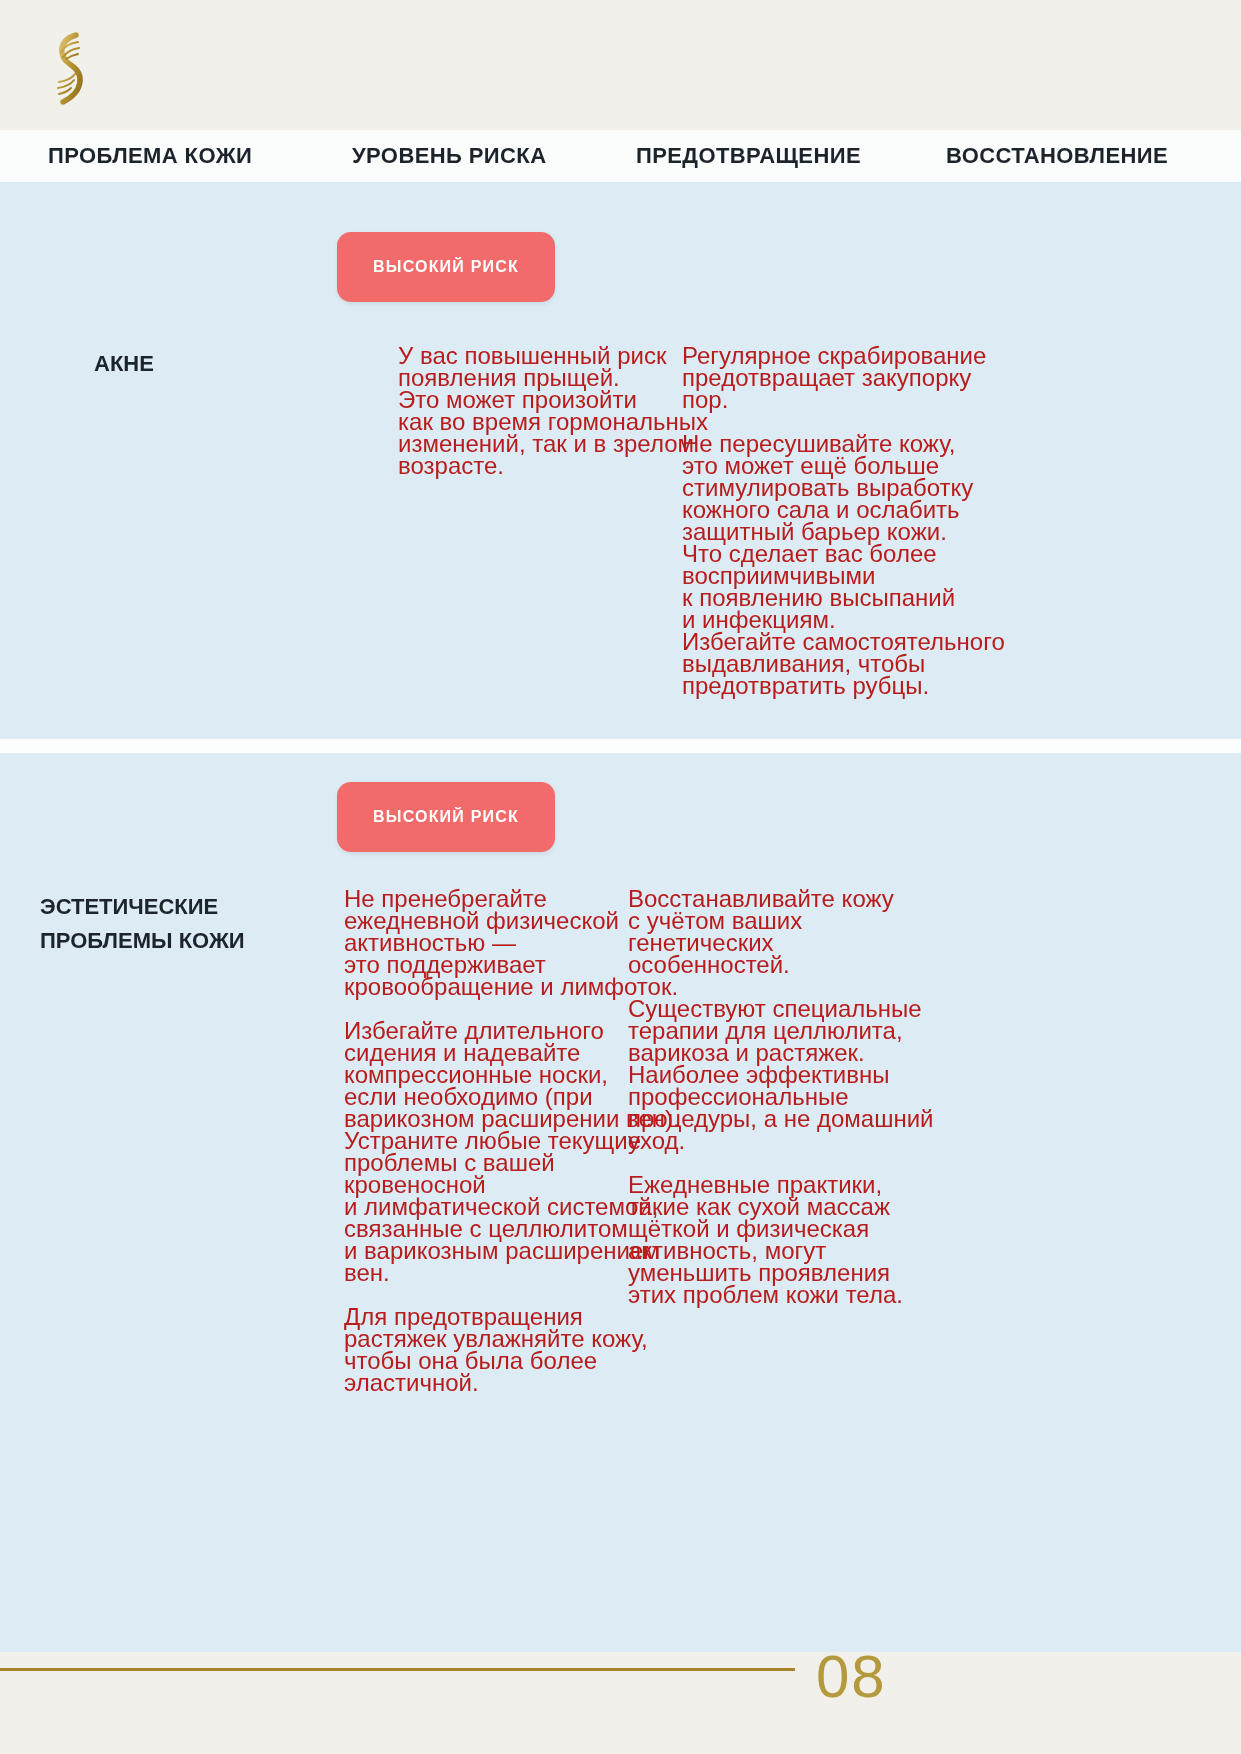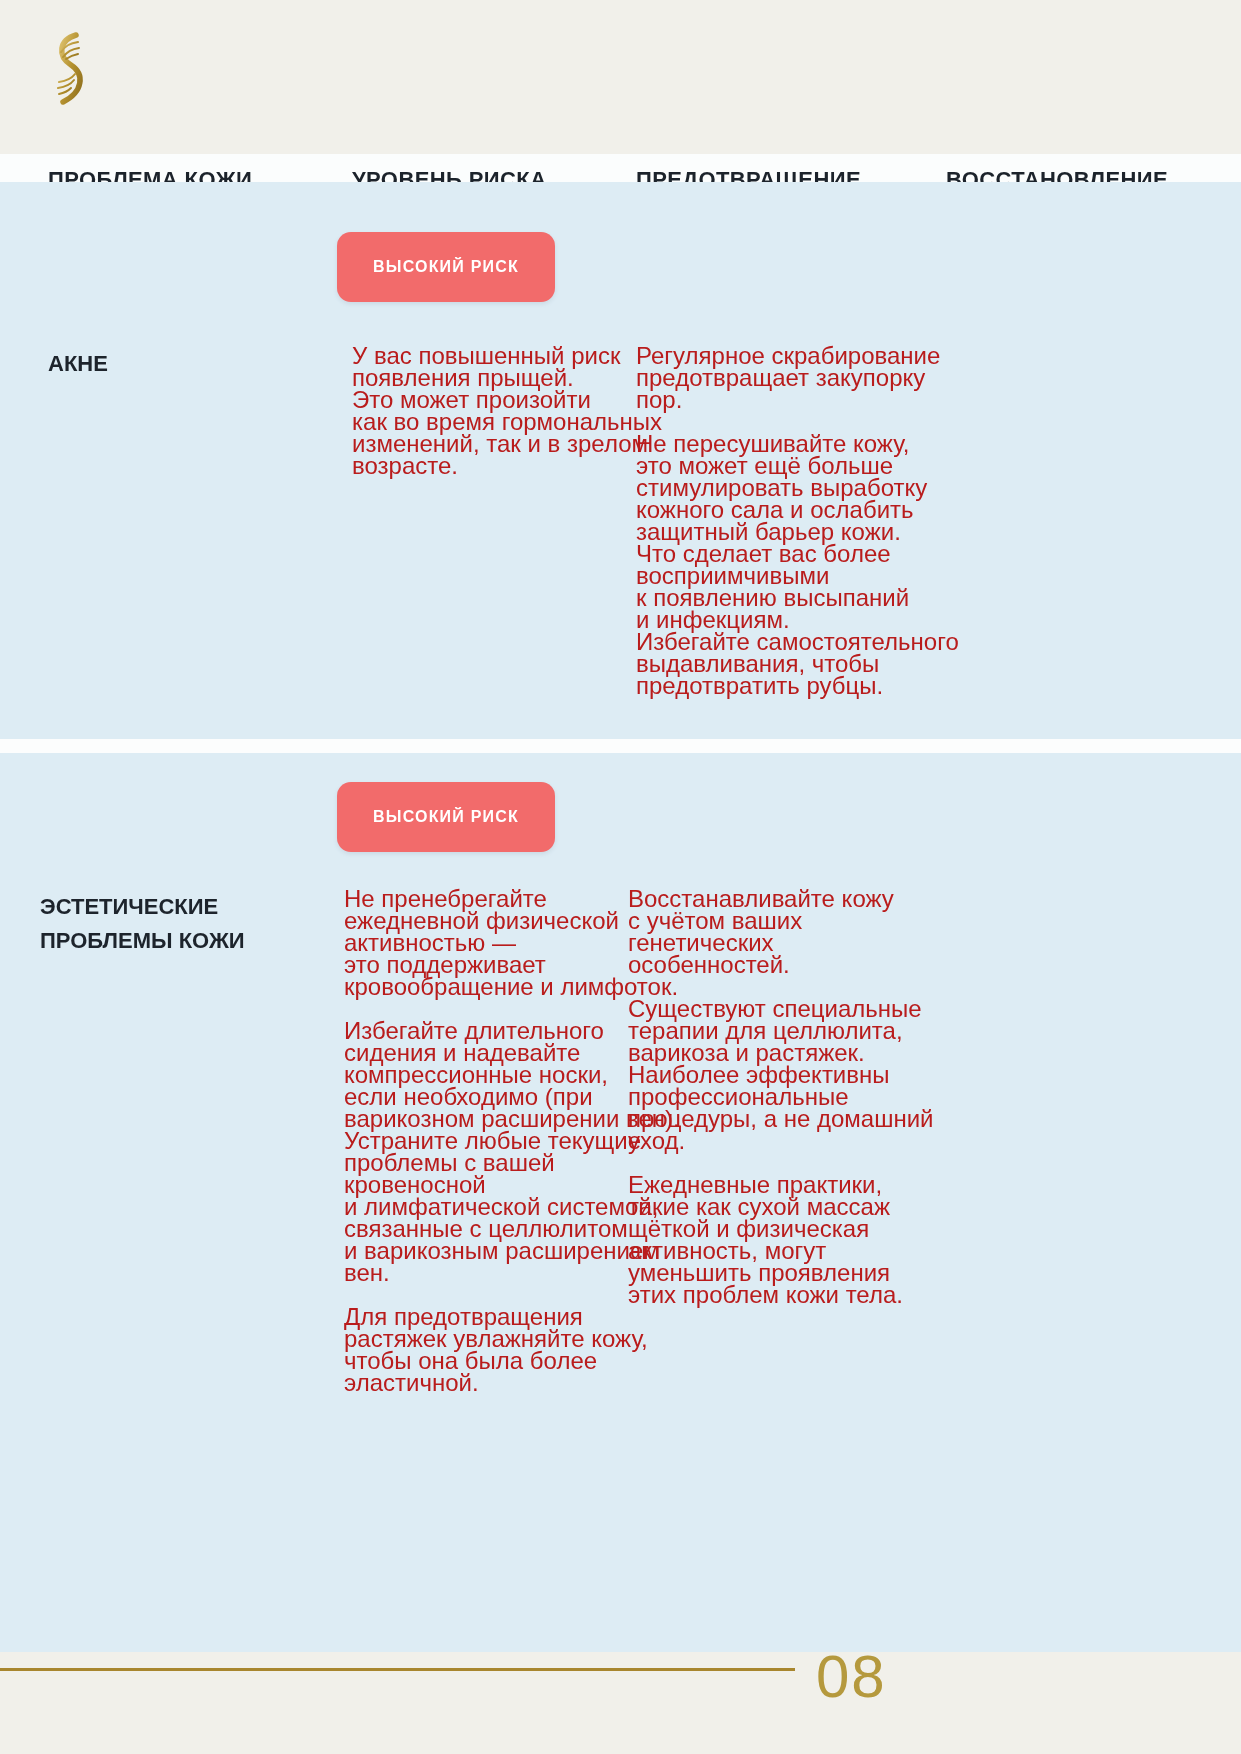--- a/index.html
+++ b/index.html
@@ -12,21 +12,20 @@
   }
   
   .logo{position:absolute;left:46px;top:30px;width:46px;height:78px;}
   
   .header-band{
     position:absolute;left:0;top:130px;width:100%;height:52px;
     background:#fbfdfd;
     display:grid;grid-template-columns:304px 284px 310px 1fr;
     padding-left:48px;box-sizing:border-box;
     align-items:center;
-    margin-top:24px;
   }
   .col-header{
     font-size:22px;font-weight:bold;color:#1c232b;
     letter-spacing:.4px;white-space:pre;
   }
   
   .section{position:absolute;left:0;width:100%;background:#ddecf4;}
   .section-1{top:182px;height:557px;}
   .band-gap{position:absolute;left:0;top:739px;width:100%;height:14px;background:#fcfdfd;}
   .section-2{top:753px;height:899px;}
@@ -38,21 +37,21 @@
     box-shadow:0 2px 4px rgba(120,140,160,.18);
     white-space:pre;
   }
   .section-1 .risk-badge{top:50px;}
   .section-2 .risk-badge{top:29px;}
   .row{
     position:absolute;left:0;right:0;
     display:grid;grid-template-columns:304px 284px 310px 1fr;
     padding-left:48px;box-sizing:border-box;
   }
-  .section-1 .row{top:163px;}
+  .section-1 .row{top:163px;margin-left:46px;}
   .section-2 .row{top:135px;padding-left:40px;}
   .problem-title{
     font-size:22px;font-weight:bold;color:#1d242c;
     line-height:34px;white-space:pre;padding-top:2px;
   }
   .cell{
     font-size:24px;line-height:22px;color:#b91c1c;white-space:pre;
   }
   
   .footer-line{position:absolute;left:0;top:1668px;width:795px;height:3px;background:#a8862e;}

